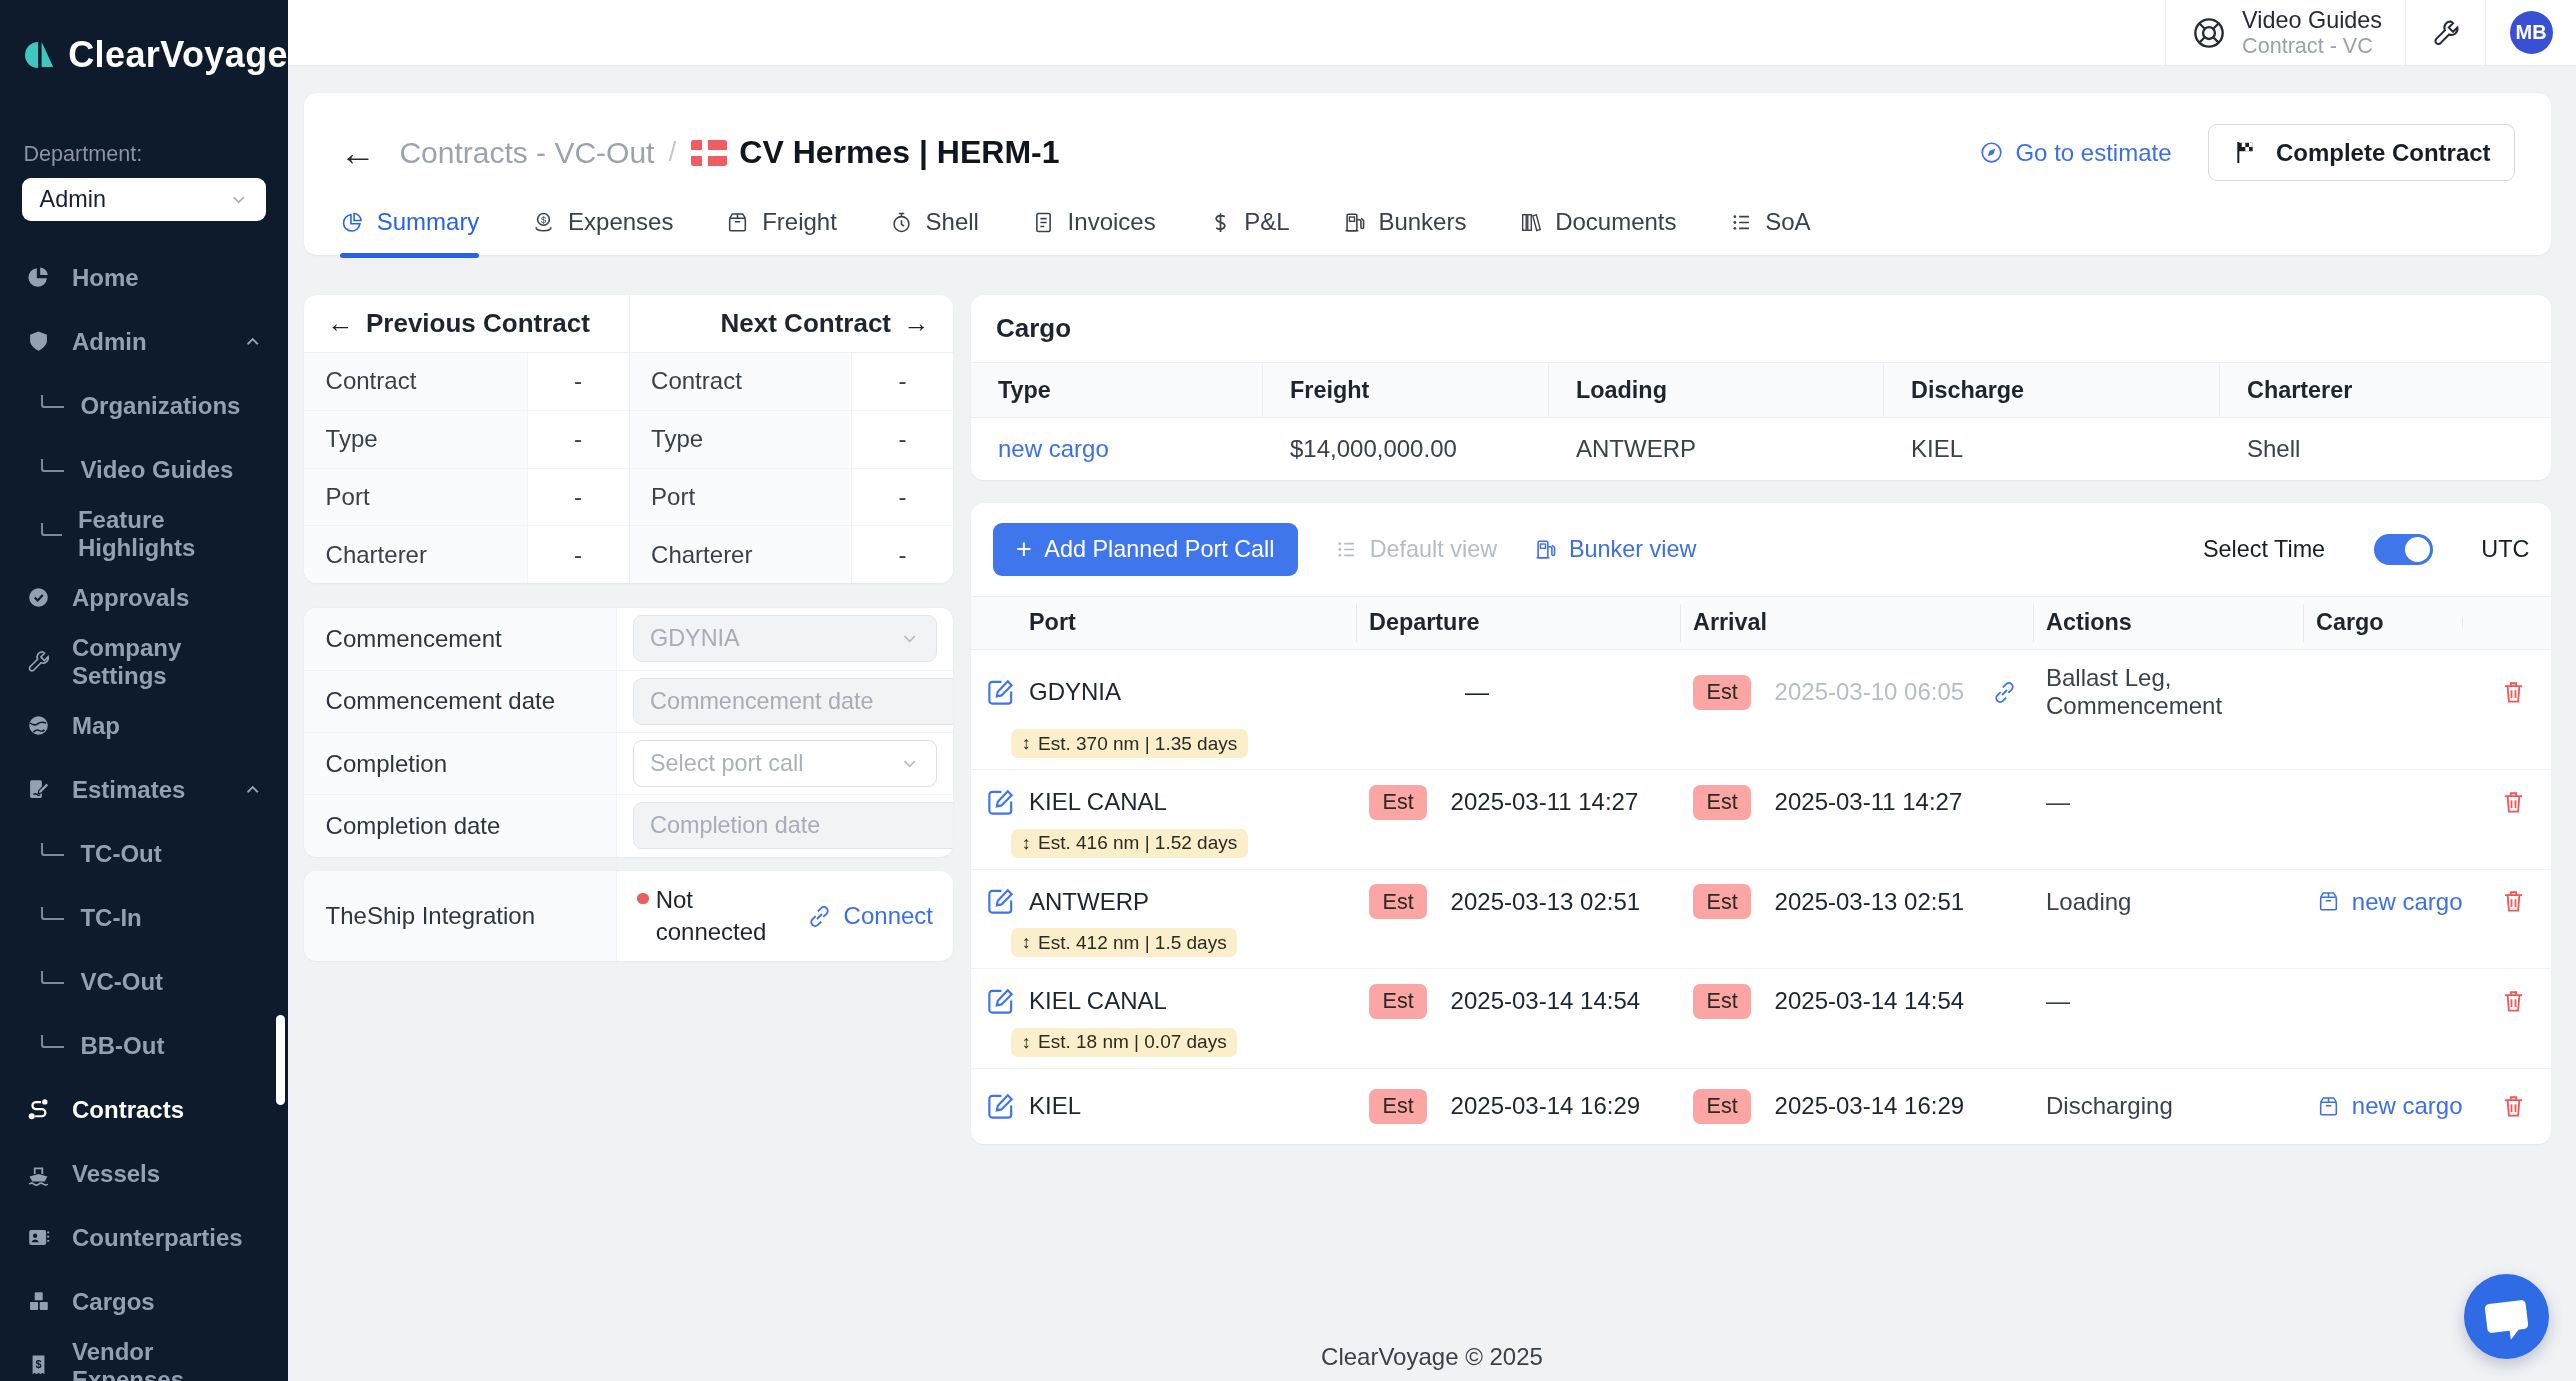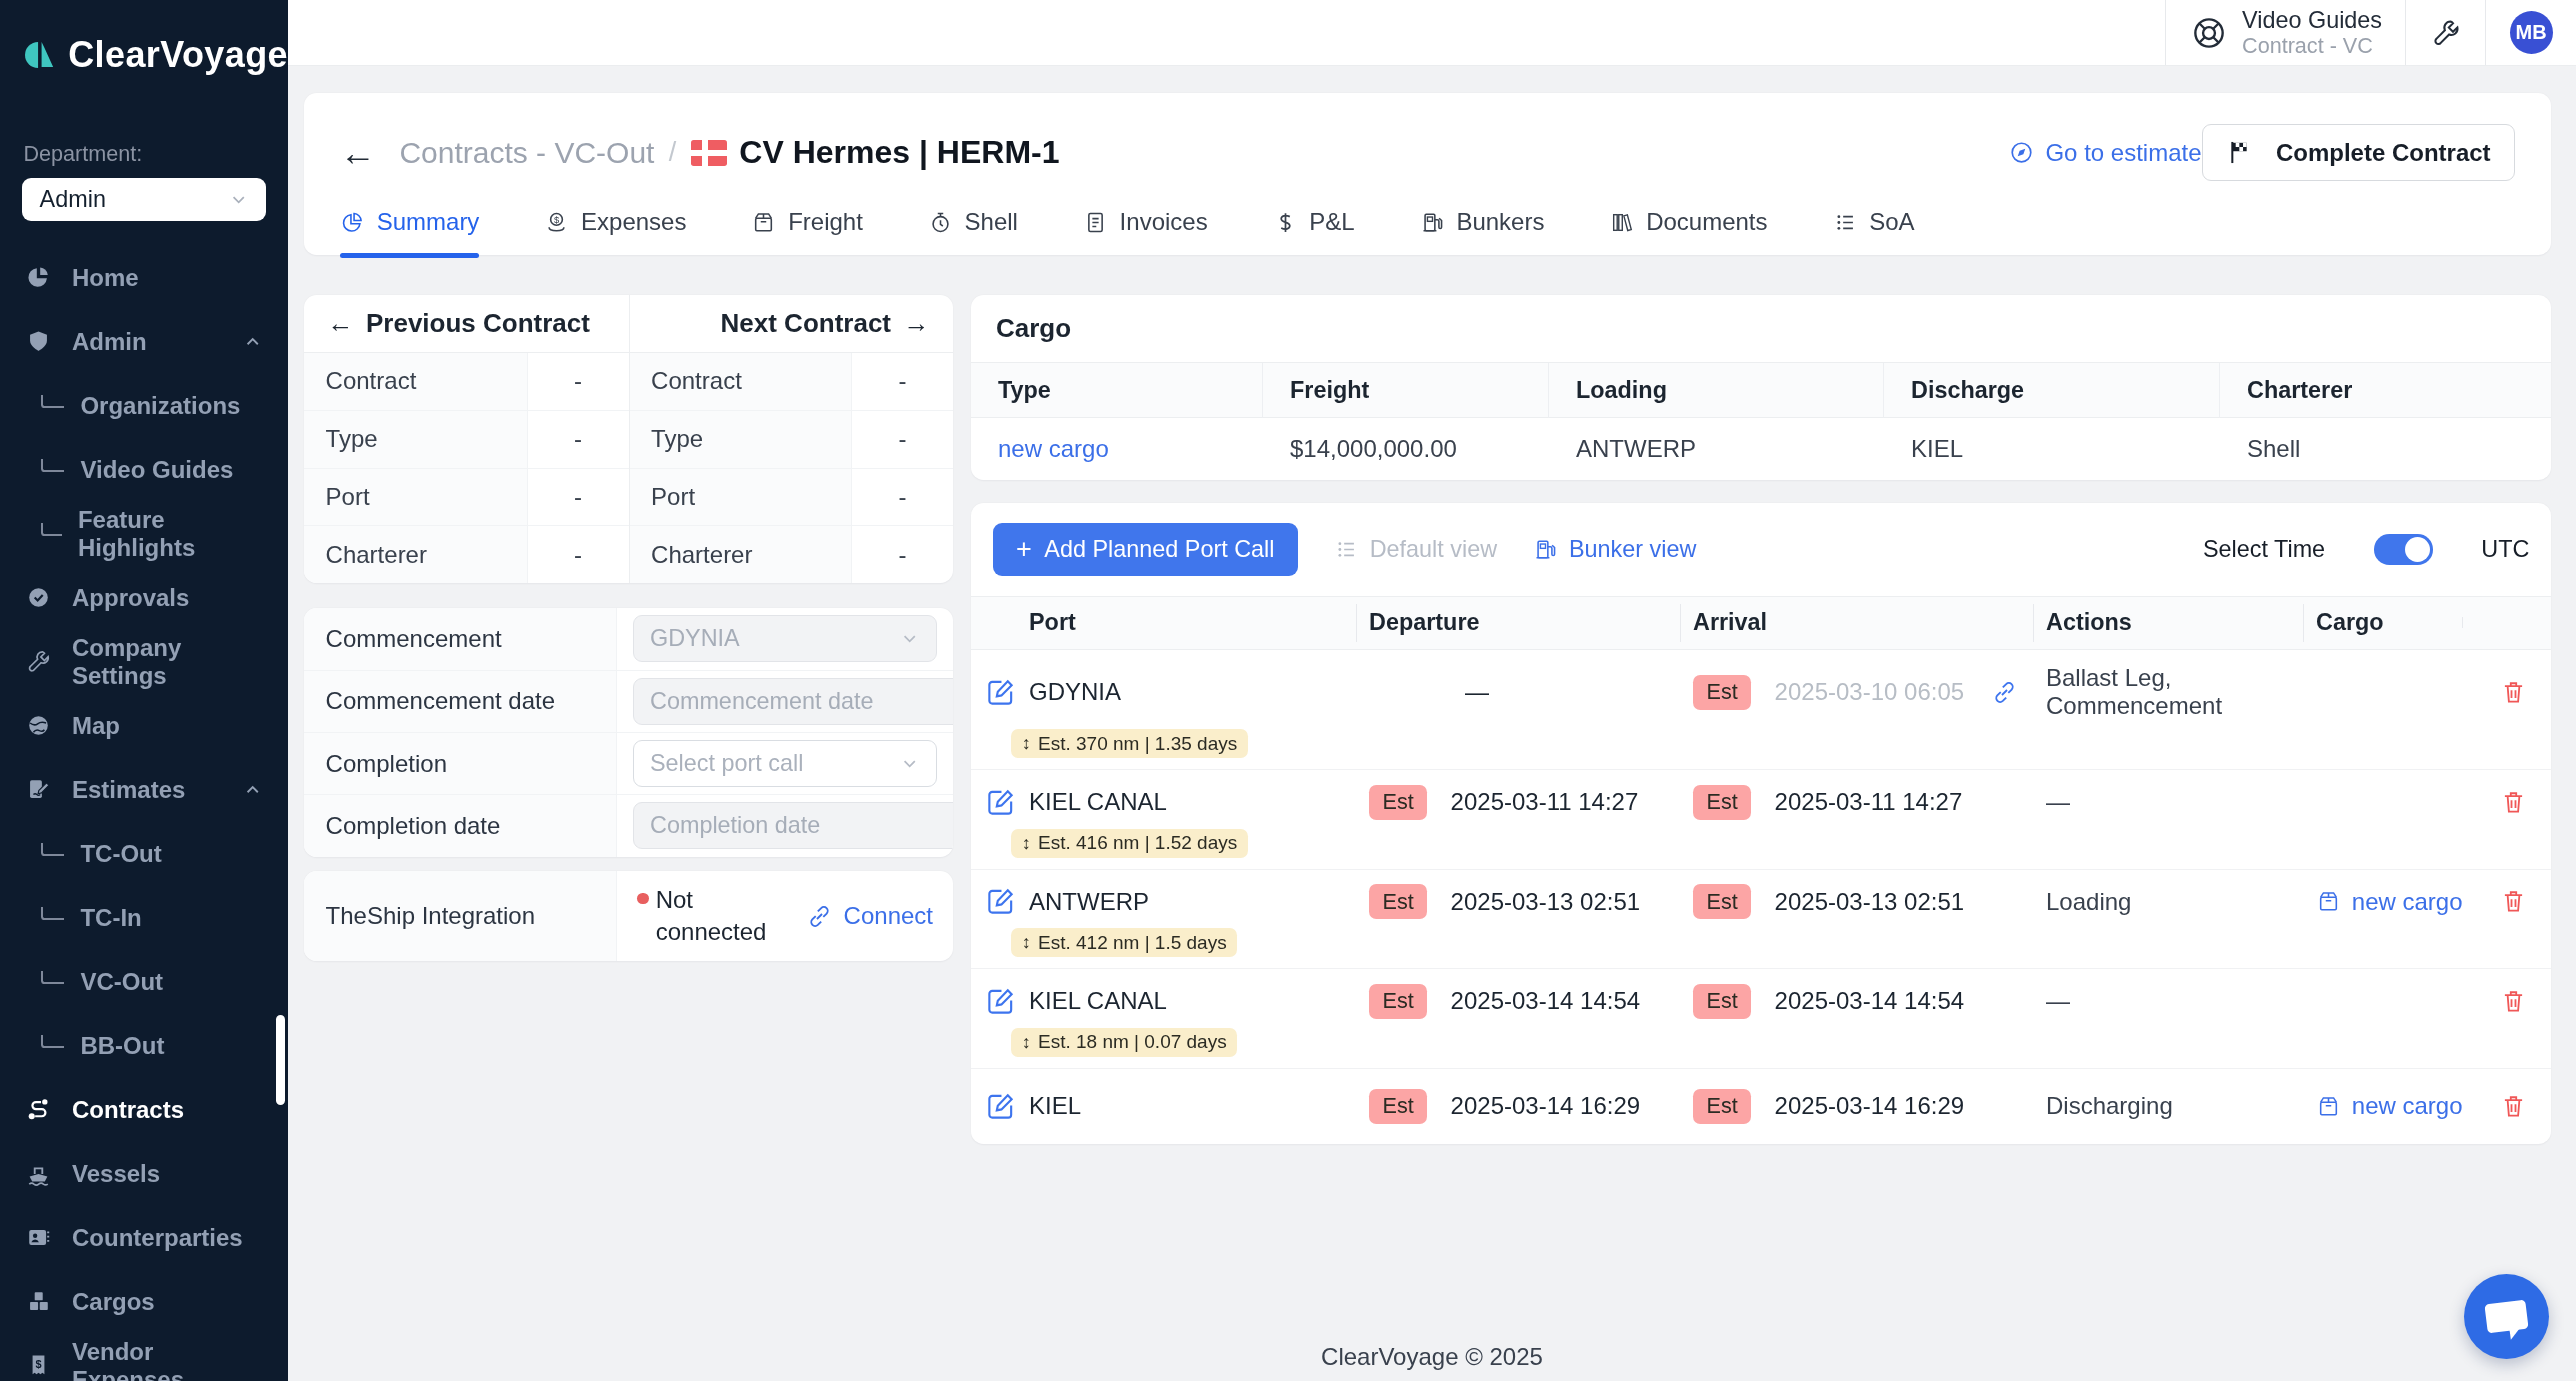--- a/index.html
+++ b/index.html
@@ -70,25 +70,25 @@
   .back-arrow { font-size:36px; color:#222b36; margin-right:23.4px; cursor:pointer; line-height:1; }
   .crumb { color:#9ca3af; font-size:30px; font-weight:500; cursor:pointer; }
   .crumb-sep { color:#c3c8cf; font-size:27px; margin:0 14.4px; }
   .flag-dk { width:36px; height:26px; position:relative; background:#ef5d62; border-radius:2.7px; margin-right:12.6px; overflow:hidden; }
   .flag-dk:before { content:""; position:absolute; left:10.8px; top:0; width:6.3px; height:100%; background:#fff; }
   .flag-dk:after { content:""; position:absolute; top:10px; left:0; width:100%; height:6.3px; background:#fff; }
   .page-title { font-size:32px; font-weight:700; color:#10161f; }
   .crumb-row .spacer { flex:1; }
   .goto-link { display:flex; align-items:center; gap:10.8px; color:#3b6fe8; font-size:24px; cursor:pointer; }
   .complete-btn {
-    display:flex; align-items:center; gap:23px;
+    margin-left:36px; display:flex; align-items:center; gap:17px;
     border:0.9px solid #d7dade; border-radius:9px; background:#fff; padding:13.5px 23.4px;
     font-size:24px; font-weight:700; color:#171e28; cursor:pointer;
   }
-  .tabs { display:flex; gap:65px; margin-top:27px; }
+  .tabs { display:flex; gap:52px; margin-top:27px; }
   .tab { display:flex; align-items:center; gap:11.7px; font-size:24px; color:#39414d; padding-bottom:21.6px; position:relative; cursor:pointer; }
   .tab.active { color:#2563eb; font-weight:500; }
   .tab.active:after { content:""; position:absolute; left:0; right:0; bottom:0; height:4.5px; background:#2563eb; border-radius:2.7px; }
 
   .cols { display:flex; gap:18px; align-items:flex-start; }
   .col-left { width:649px; flex:0 0 auto; }
   .col-right { flex:1; }
 
   
   .pn-card { display:grid; grid-template-columns:1fr 1fr; overflow:hidden; }

